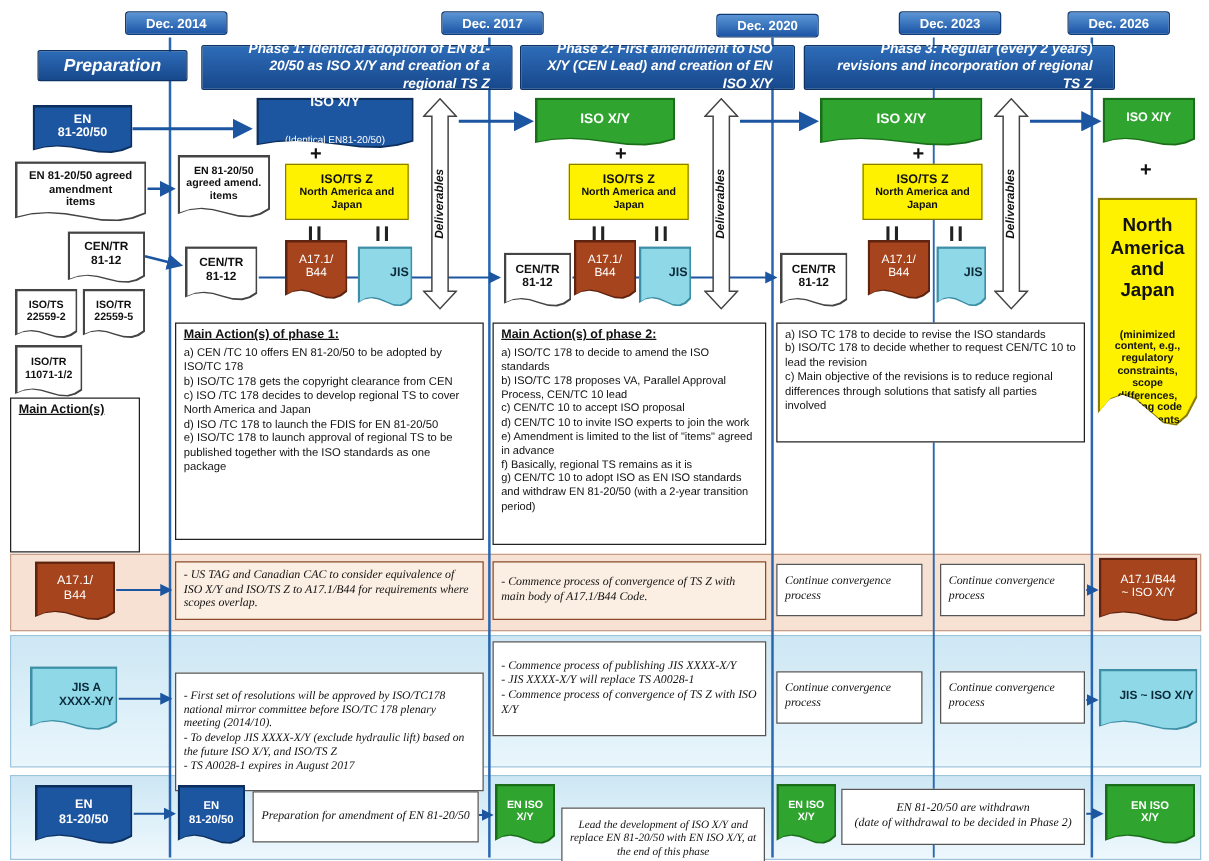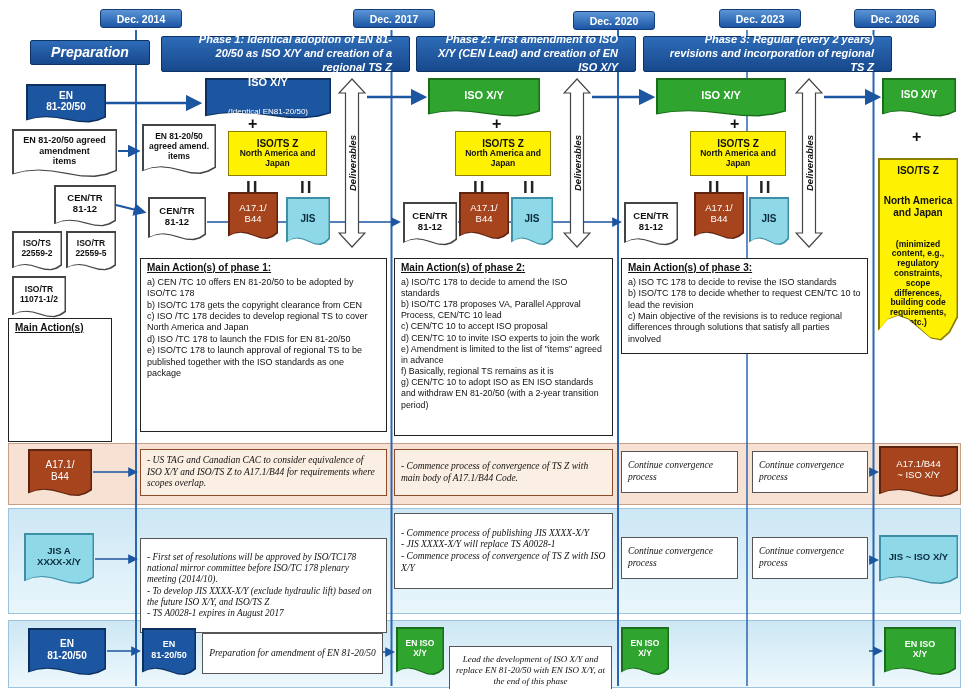--- a/index.html
+++ b/index.html
@@ -23,21 +23,21 @@
   .hdr.prep{font-size:14px;}
   
   .doc{position:absolute;z-index:2;display:flex;align-items:center;justify-content:center;text-align:center;
        clip-path:polygon(0 0,100% 0,100% 84%,90% 92%,79% 96%,66% 95%,52% 90%,38% 85%,25% 83%,12% 85%,0 91%);}
   .doc::before{content:"";position:absolute;inset:1.5px;clip-path:inherit;background:var(--fill,#fff);z-index:0;}
   .doc{background:var(--edge,#333);}
   .dtxt{position:relative;z-index:1;display:block;white-space:pre-line;padding:1px 3px 7px;line-height:1.15;}
   .blue{--edge:#0d2f5e;--fill:#1c55a0;color:#fff;font-weight:bold;}
   .green{--edge:#1a6e1a;--fill:#2fa42f;color:#fff;font-weight:bold;}
   .red{--edge:#5e2410;--fill:#a5441d;color:#fff;font-weight:normal;}
-  .cyan{--edge:#3d8fa6;--fill:#8fd8e8;color:#0a2a3a;font-weight:bold;}
+  .cyan{--edge:#3d8fa6;--fill:#8fd8e8;color:#0a2a3a;font-weight:bold;justify-content:flex-end;}
   .whitedoc{--edge:#444;--fill:#fff;color:#111;font-weight:bold;}
   .yellowdoc{--edge:#8a7d00;--fill:#fff200;color:#111;font-weight:bold;}
   .l1{display:block;}
   .l2{display:block;font-size:8px;font-weight:normal;}
   
   .tsz{position:absolute;z-index:2;background:#fff200;border:1px solid #8a7d00;display:flex;
        flex-direction:column;align-items:center;justify-content:center;text-align:center;
        font-weight:bold;box-sizing:border-box;}
   .tsz-t{font-size:10px;display:block;}
   .tsz-s{font-size:8.5px;display:block;white-space:pre-line;line-height:1.15;}
@@ -248,34 +248,33 @@
   <div class="doc cyan" style="left:749px;top:197px;width:40px;height:50px;font-size:10px">
       <span class="dtxt">JIS</span>
     </div>
   <div class="deliv" style="left:795px;top:78px">
     <svg viewBox="0 0 28 170" preserveAspectRatio="none">
       <path d="M14,1 L27,15 L20.5,15 L20.5,155 L27,155 L14,169 L1,155 L7.5,155 L7.5,15 L1,15 Z" fill="#ffffff" stroke="#444" stroke-width="1.2"></path>
     </svg>
     <div class="dtext">Deliverables</div>
   </div>
   <div class="actions" style="left:621px;top:258px;width:247px;height:96px">
-    <div class="atitle">Main Action(s) of phase 3:</div>
     <div class="alist">a) ISO TC 178 to decide to revise the ISO standards
 b) ISO/TC 178 to decide whether to request CEN/TC 10 to lead the revision
 c) Main objective of the revisions is to reduce regional differences  through solutions that satisfy all parties involved</div>
   </div>
 
   <div class="doc green" style="left:882px;top:78px;width:74px;height:40px;font-size:10px">
       <span class="dtxt">ISO X/Y</span>
     </div>
   <div class="plus" style="left:912px;top:128px">+</div>
   <div class="doc yellowdoc" style="left:878px;top:158px;width:80px;height:190px">
     <span class="dtxt" style="padding-bottom:14px">
       <span class="l1" style="font-size:10px">ISO/TS Z</span>
-      <span class="l1" style="font-size:10px">North America
+      <span class="l1" style="font-size:15px">North America
 and Japan</span>
       <span class="l2" style="font-size:8.5px;font-weight:bold;margin-top:3px">(minimized content, e.g., regulatory constraints, scope differences, building code requirements, etc.)</span>
     </span>
   </div>
 
   <div class="doc red" style="left:28px;top:449px;width:64px;height:49px;font-size:10px">
       <span class="dtxt">A17.1/
 B44</span>
     </div>
   <div class="note cream" style="left:140px;top:449px;width:247px;height:47px">-  US TAG and Canadian CAC to consider equivalence of  ISO X/Y and ISO/TS Z to A17.1/B44 for requirements where scopes overlap.</div>
@@ -314,18 +313,20 @@
   <div class="note tc" style="left:202px;top:633px;width:181px;height:41px">Preparation for amendment of EN 81-20/50</div>
   <div class="doc green" style="left:396px;top:627px;width:48px;height:50px;font-size:8.5px">
       <span class="dtxt">EN ISO
 X/Y</span>
     </div>
   <div class="note tc" style="left:449px;top:646px;width:163px;height:49px;font-size:9px">Lead the development of ISO X/Y and  replace EN 81-20/50 with EN ISO X/Y, at the end of this phase</div>
   <div class="doc green" style="left:621px;top:627px;width:48px;height:50px;font-size:8.5px">
       <span class="dtxt">EN ISO
 X/Y</span>
     </div>
+  <div class="note tc" style="left:673px;top:631px;width:195px;height:45px">EN 81-20/50 are withdrawn
+(date of withdrawal to be decided in Phase 2)</div>
   <div class="doc green" style="left:884px;top:627px;width:72px;height:50px;font-size:9px">
       <span class="dtxt">EN ISO
 X/Y</span>
     </div>
 
 </div>
 
 </body></html>

